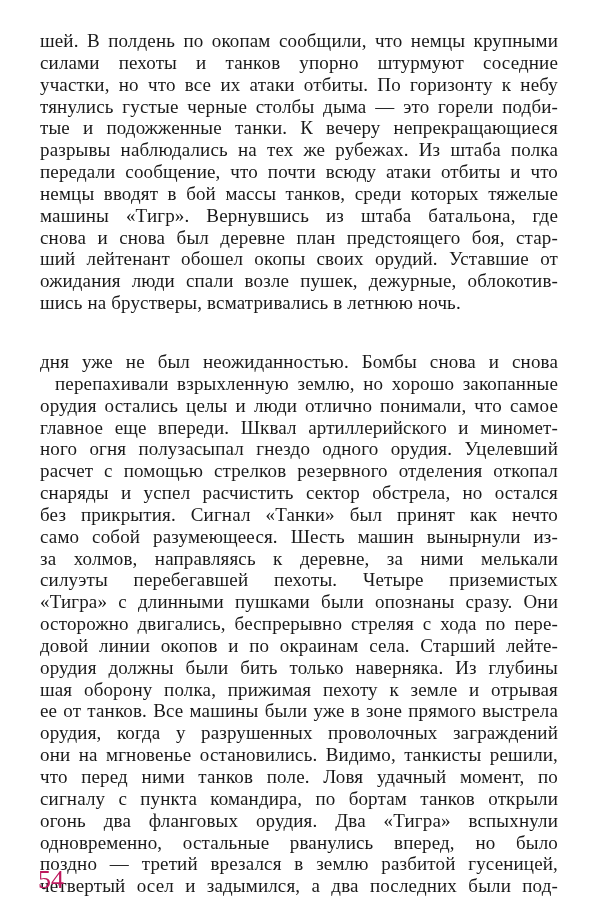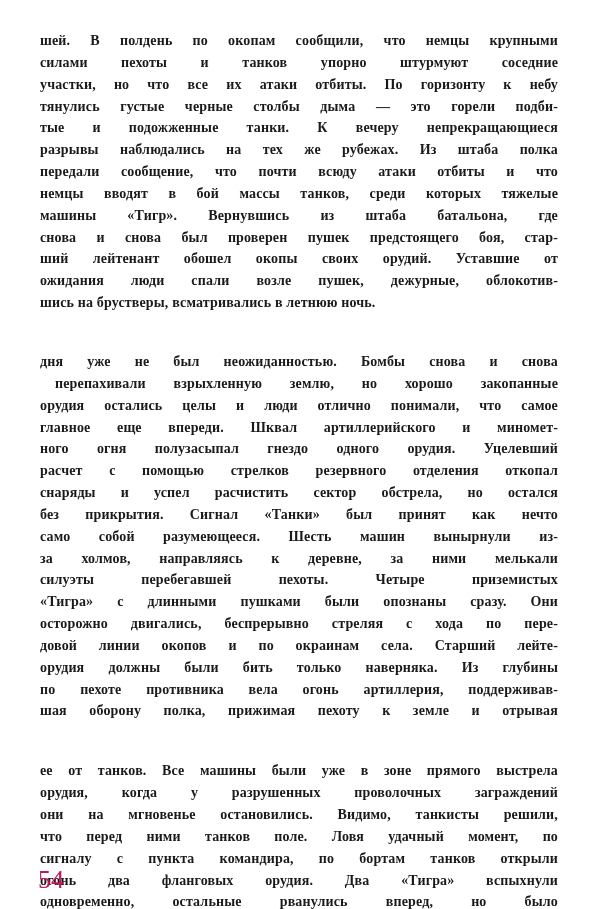--- a/index.html
+++ b/index.html
@@ -15,29 +15,28 @@
       color: #1a1a1a;
     }
     .page {
       position: absolute;
       left: 40px;
       top: 30px;
       width: 518px;
     }
     .line {
       font-family: "Liberation Serif", "DejaVu Serif", serif;
-      font-size: 14px;
+      font-size: 19px;
       line-height: 21.85px;
       height: 21.85px;
       white-space: nowrap;
       text-align: justify;
       text-align-last: justify;
       overflow: visible;
       letter-spacing: 0.15px;
-      font-weight: bold;
     }
     .line.last {
       text-align-last: left;
     }
     .line.indent {
       padding-left: 20px;
     }
     .page-number {
       position: absolute;
       left: 38px;
@@ -55,44 +54,43 @@
   <div class="paragraph">
     <div class="line" style="white-space: normal; word-break: keep-all;">шей. В полдень по окопам сообщили, что немцы крупными</div>
     <div class="line" style="white-space: normal; word-break: keep-all;">силами пехоты и танков упорно штурмуют соседние</div>
     <div class="line" style="white-space: normal; word-break: keep-all;">участки, но что все их атаки отбиты. По горизонту к небу</div>
     <div class="line" style="white-space: normal; word-break: keep-all;">тянулись густые черные столбы дыма — это горели подби-</div>
     <div class="line" style="white-space: normal; word-break: keep-all;">тые и подожженные танки. К вечеру непрекращающиеся</div>
     <div class="line" style="white-space: normal; word-break: keep-all;">разрывы наблюдались на тех же рубежах. Из штаба полка</div>
     <div class="line" style="white-space: normal; word-break: keep-all;">передали сообщение, что почти всюду атаки отбиты и что</div>
     <div class="line" style="white-space: normal; word-break: keep-all;">немцы вводят в бой массы танков, среди которых тяжелые</div>
     <div class="line" style="white-space: normal; word-break: keep-all;">машины «Тигр». Вернувшись из штаба батальона, где</div>
-    <div class="line" style="white-space: normal; word-break: keep-all;">снова и снова был проверен пушек предстоящего боя, стар-</div>
+    <div class="line" style="white-space: normal; word-break: keep-all;">снова и снова был деревне план предстоящего боя, стар-</div>
     <div class="line" style="white-space: normal; word-break: keep-all;">ший лейтенант обошел окопы своих орудий. Уставшие от</div>
     <div class="line" style="white-space: normal; word-break: keep-all;">ожидания люди спали возле пушек, дежурные, облокотив-</div>
     <div class="line last">шись на брустверы, всматривались в летнюю ночь.</div>
   </div>
   <div class="paragraph">
     <div class="line" style="white-space: normal; word-break: keep-all; margin-top: 37px;">дня уже не был неожиданностью. Бомбы снова и снова</div>
     <div class="line" style="white-space: normal; word-break: keep-all; margin-left: 15px;">перепахивали взрыхленную землю, но хорошо закопанные</div>
     <div class="line" style="white-space: normal; word-break: keep-all;">орудия остались целы и люди отлично понимали, что самое</div>
     <div class="line" style="white-space: normal; word-break: keep-all;">главное еще впереди. Шквал артиллерийского и миномет-</div>
     <div class="line" style="white-space: normal; word-break: keep-all;">ного огня полузасыпал гнездо одного орудия. Уцелевший</div>
     <div class="line" style="white-space: normal; word-break: keep-all;">расчет с помощью стрелков резервного отделения откопал</div>
     <div class="line" style="white-space: normal; word-break: keep-all;">снаряды и успел расчистить сектор обстрела, но остался</div>
     <div class="line" style="white-space: normal; word-break: keep-all;">без прикрытия. Сигнал «Танки» был принят как нечто</div>
     <div class="line" style="white-space: normal; word-break: keep-all;">само собой разумеющееся. Шесть машин вынырнули из-</div>
     <div class="line" style="white-space: normal; word-break: keep-all;">за холмов, направляясь к деревне, за ними мелькали</div>
     <div class="line" style="white-space: normal; word-break: keep-all;">силуэты перебегавшей пехоты. Четыре приземистых</div>
     <div class="line" style="white-space: normal; word-break: keep-all;">«Тигра» с длинными пушками были опознаны сразу. Они</div>
     <div class="line" style="white-space: normal; word-break: keep-all;">осторожно двигались, беспрерывно стреляя с хода по пере-</div>
     <div class="line" style="white-space: normal; word-break: keep-all;">довой линии окопов и по окраинам села. Старший лейте-</div>
     <div class="line" style="white-space: normal; word-break: keep-all;">орудия должны были бить только наверняка. Из глубины</div>
-    <div class="line" style="white-space: normal; word-break: keep-all;">по пехоте противника вела огонь артиллерия, поддерживав-</div>
     <div class="line" style="white-space: normal; word-break: keep-all;">шая оборону полка, прижимая пехоту к земле и отрывая</div>
-    <div class="line" style="white-space: normal; word-break: keep-all; margin-top: 38px;">ее от танков. Все машины были уже в зоне прямого выстрела</div>
+    <div class="line" style="white-space: normal; word-break: keep-all;">ее от танков. Все машины были уже в зоне прямого выстрела</div>
     <div class="line" style="white-space: normal; word-break: keep-all;">орудия, когда у разрушенных проволочных заграждений</div>
     <div class="line" style="white-space: normal; word-break: keep-all;">они на мгновенье остановились. Видимо, танкисты решили,</div>
     <div class="line" style="white-space: normal; word-break: keep-all;">что перед ними танков поле. Ловя удачный момент, по</div>
     <div class="line" style="white-space: normal; word-break: keep-all;">сигналу с пункта командира, по бортам танков открыли</div>
     <div class="line" style="white-space: normal; word-break: keep-all;">огонь два фланговых орудия. Два «Тигра» вспыхнули</div>
     <div class="line" style="white-space: normal; word-break: keep-all;">одновременно, остальные рванулись вперед, но было</div>
     <div class="line" style="white-space: normal; word-break: keep-all;">поздно — третий врезался в землю разбитой гусеницей,</div>
     <div class="line" style="white-space: normal; word-break: keep-all;">четвертый осел и задымился, а два последних были под-</div>
 
   </div>

